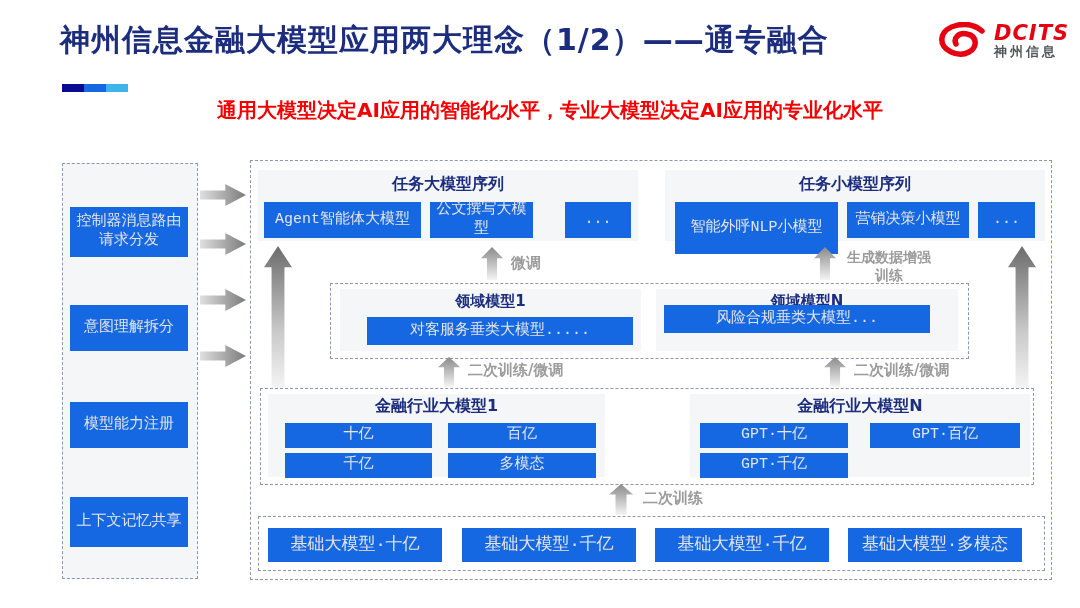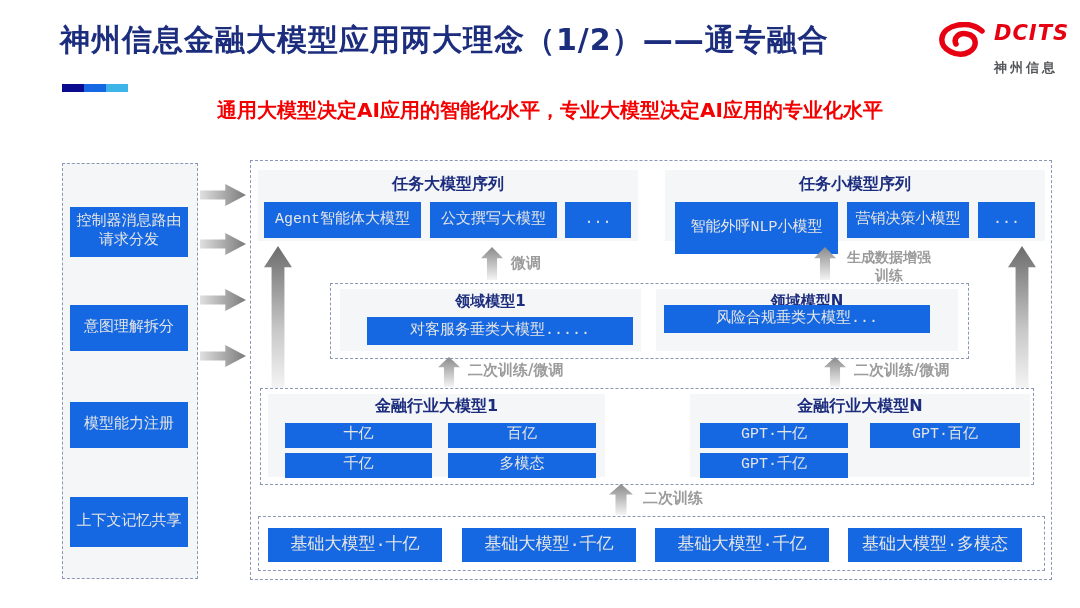--- a/index.html
+++ b/index.html
@@ -17,21 +17,21 @@
   .abs{position:absolute;}
   .title{left:60px;top:20px;font-size:30px;font-weight:bold;color:var(--navy);letter-spacing:1px;white-space:nowrap;}
   .subtitle{left:80px;top:97px;width:940px;text-align:center;font-size:20px;font-weight:bold;color:var(--red);white-space:nowrap;}
 
   .deco-bar{left:62px;top:84px;display:flex;height:8px;}
   .deco-bar span{width:22px;height:8px;display:block;}
 
   .logo{left:938px;top:22px;display:flex;align-items:flex-start;gap:8px;}
   .logo-text{display:flex;flex-direction:column;line-height:1.1;}
   .logo-brand{font-size:21px;font-weight:bold;font-style:italic;color:var(--brand-red);letter-spacing:1px;}
-  .logo-cn{font-size:13px;color:#53565a;letter-spacing:3px;font-weight:bold;margin-top:16px;}
+  .logo-cn{font-size:13px;color:#53565a;letter-spacing:3px;font-weight:bold;}
 
   .dashed{border:1px dashed var(--dash);background:#fff;}
   .panel{background:var(--panel-bg);}
   .panel-title{position:absolute;left:0;width:100%;text-align:center;color:var(--navy);font-weight:bold;}
 
   .btn{background:var(--blue);color:#e5e5e5;display:flex;align-items:center;justify-content:center;
        text-align:center;font-size:15px;line-height:1.25;padding:0 2px;box-sizing:border-box;font-family:Liberation Mono, monospace;}
   .btn-lg{font-size:17px;}
 
   .sidebar{left:62px;top:163px;width:134px;height:414px;background:var(--panel-bg);}
@@ -81,21 +81,21 @@
   <div class="abs arrow-right" style="left:200px;top:184px;width:46px;height:22px;"></div>
   <div class="abs arrow-right" style="left:200px;top:233px;width:46px;height:22px;"></div>
   <div class="abs arrow-right" style="left:200px;top:289px;width:46px;height:22px;"></div>
   <div class="abs arrow-right" style="left:200px;top:345px;width:46px;height:22px;"></div>
 
   <div class="abs dashed" style="left:250px;top:160px;width:800px;height:418px;"></div>
 
   <div class="abs panel" style="left:258px;top:170px;width:380px;height:71px;">
     <div class="panel-title" style="top:4px;font-size:16px;">任务大模型序列</div>
     <div class="btn" style="position:absolute;left:6px;top:32px;width:157px;height:36px;">Agent智能体大模型</div>
-    <div class="btn" style="position:absolute;left:172px;top:32px;width:127px;height:36px;">公文撰写大模型</div>
+    <div class="btn" style="position:absolute;left:172px;top:32px;width:103px;height:36px;">公文撰写大模型</div>
     <div class="btn" style="position:absolute;left:307px;top:32px;width:66px;height:36px;">...</div>
   </div>
 
   <div class="abs panel" style="left:665px;top:170px;width:380px;height:71px;">
     <div class="panel-title" style="top:4px;font-size:16px;">任务小模型序列</div>
     <div class="btn" style="position:absolute;left:10px;top:32px;width:163px;height:52px;">智能外呼NLP小模型</div>
     <div class="btn" style="position:absolute;left:182px;top:32px;width:122px;height:36px;">营销决策小模型</div>
     <div class="btn" style="position:absolute;left:313px;top:32px;width:57px;height:36px;">...</div>
   </div>
 

